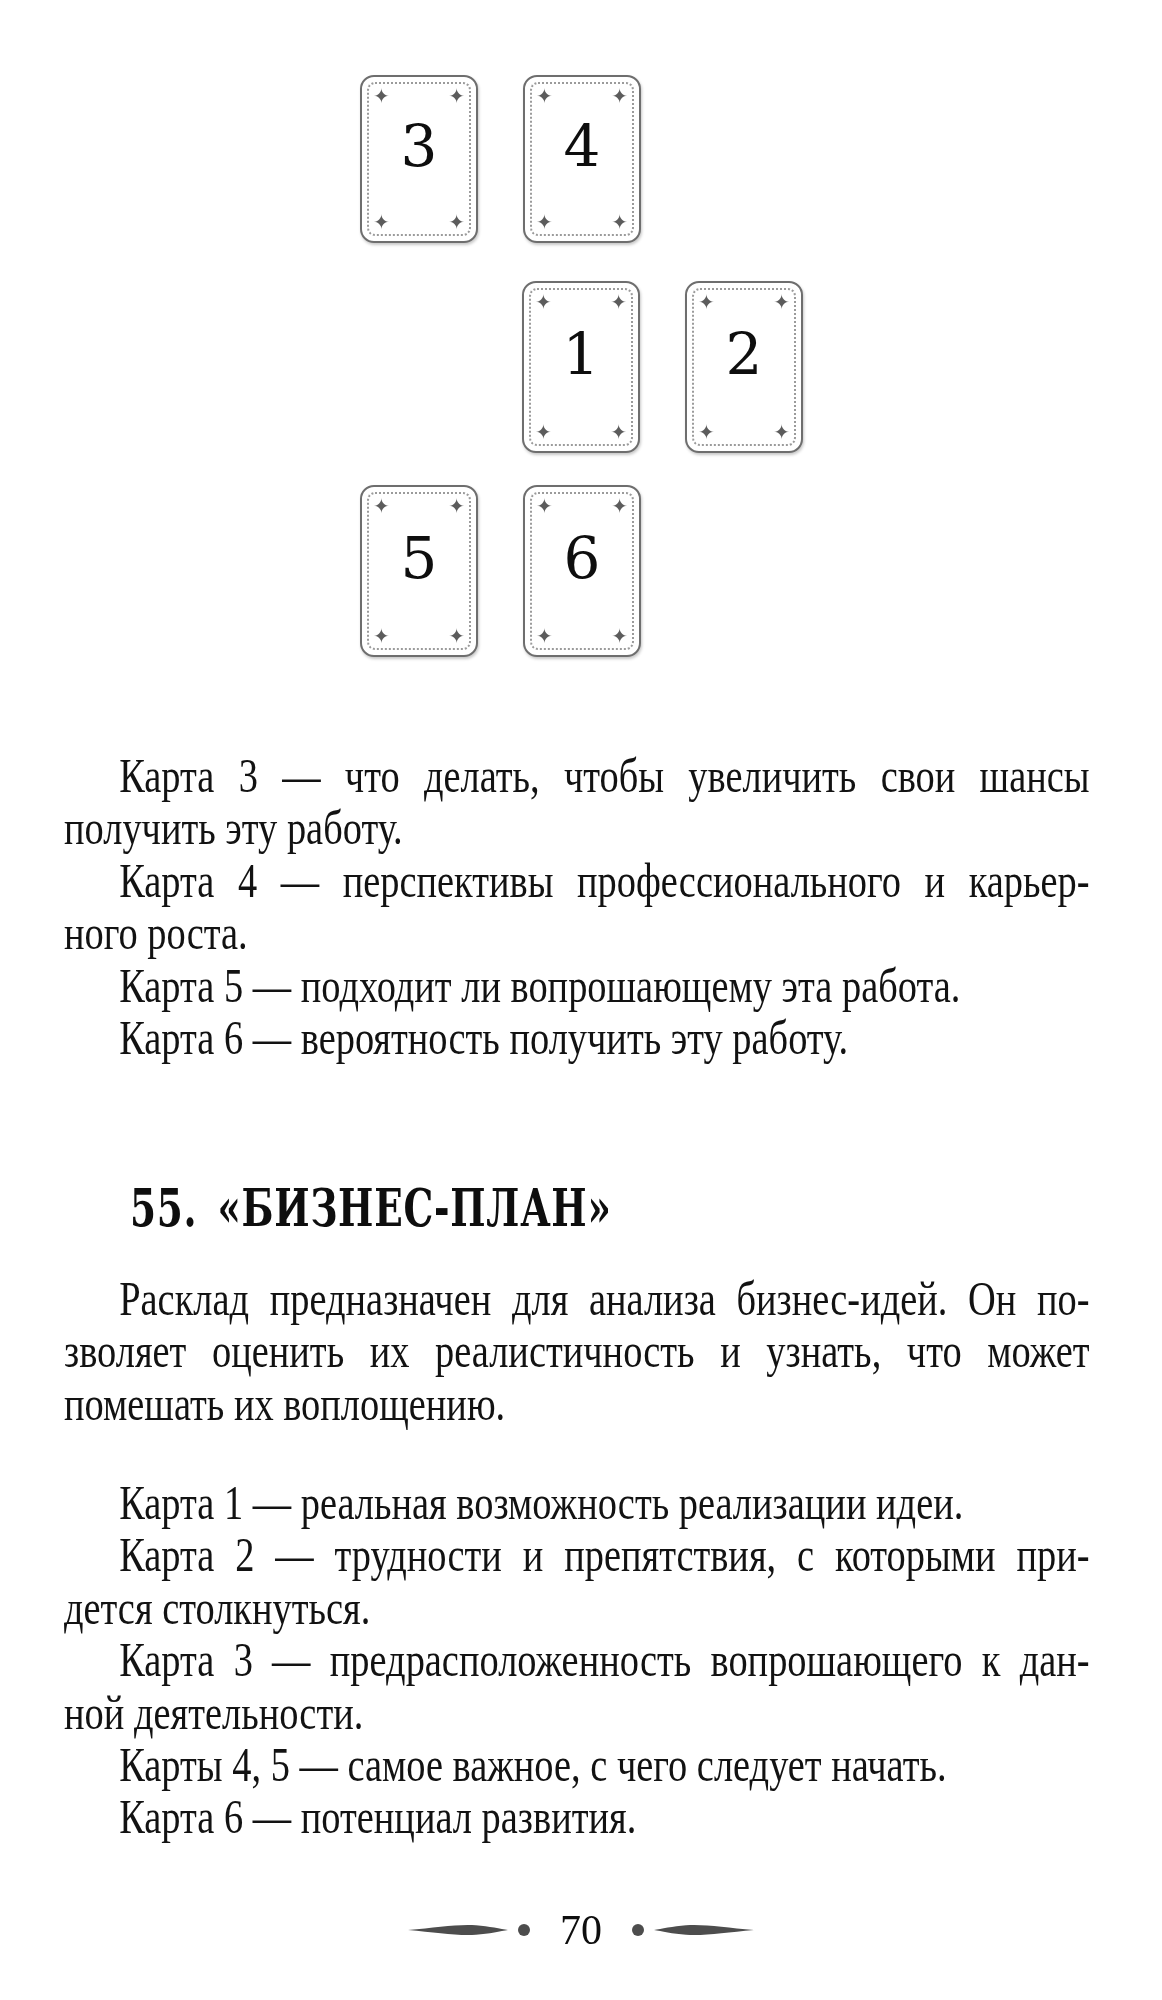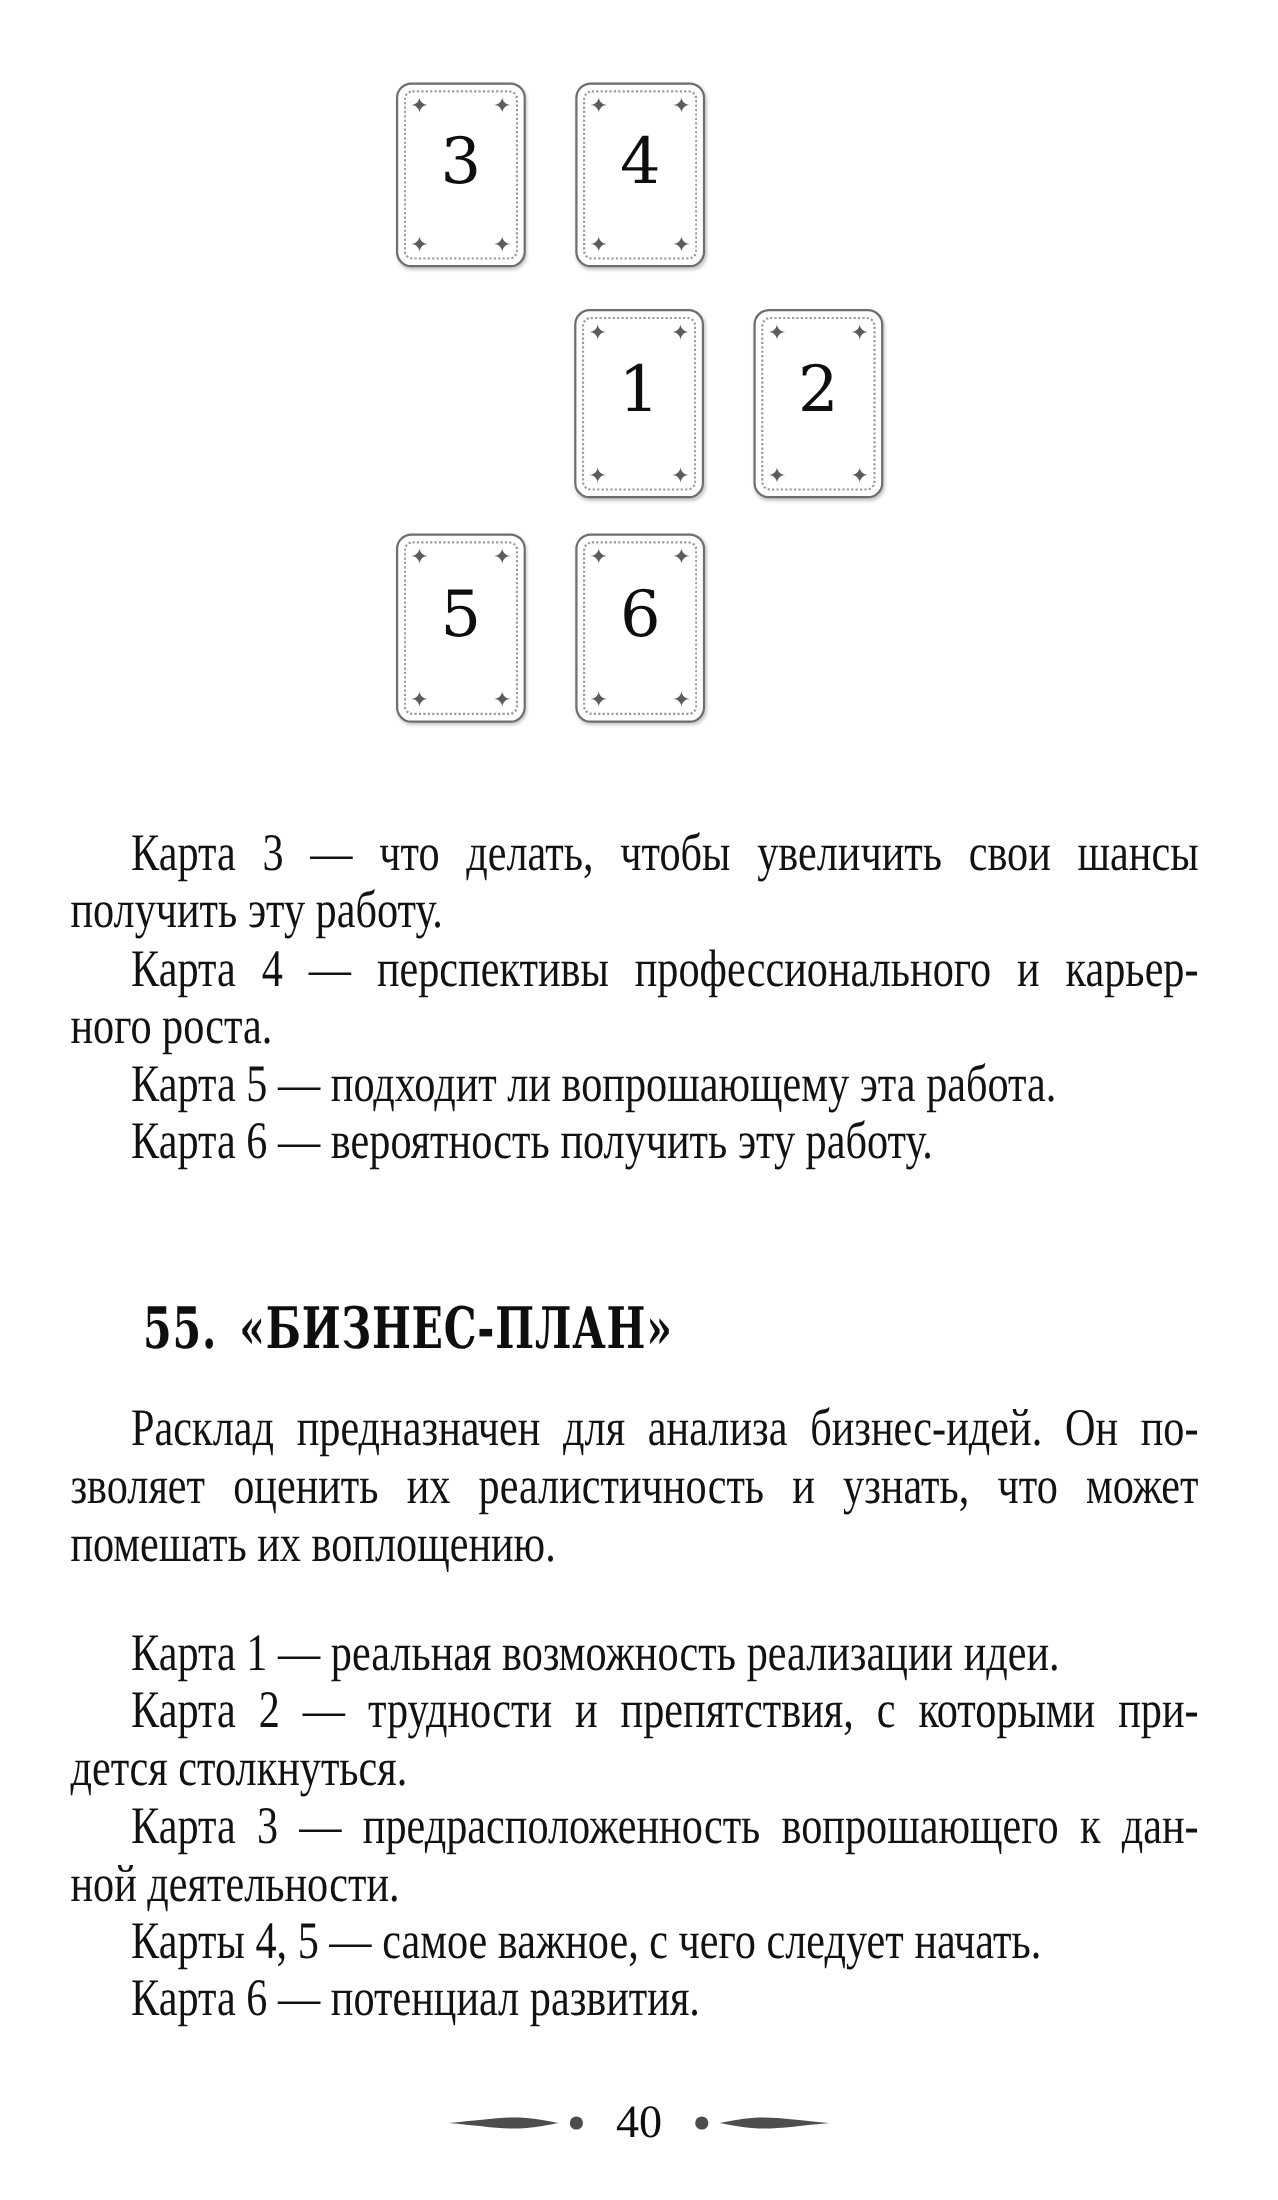--- a/index.html
+++ b/index.html
@@ -210,20 +210,20 @@
     <div class="ln">ной деятельности.</div>
     <div class="ln ind">Карты 4, 5 — самое важное, с чего следует начать.</div>
     <div class="ln ind">Карта 6 — потенциал развития.</div>
   </div>
 
   <div id="footer">
     <svg class="flourish left" width="100" height="14" viewBox="0 0 100 14" xmlns="http://www.w3.org/2000/svg">
       <path d="M0 7 C 28 4.6, 50 0.8, 68 2.2 C 81 3.2, 93 5.8, 100 7 C 93 8.2, 81 10.8, 68 11.8 C 50 13.2, 28 9.4, 0 7 Z"></path>
     </svg>
     <span class="f-dot"></span>
-    <span id="page-num">40</span>
+    <span id="page-num">70</span>
     <span class="f-dot"></span>
     <svg class="flourish right" width="100" height="14" viewBox="0 0 100 14" xmlns="http://www.w3.org/2000/svg">
       <path d="M0 7 C 28 4.6, 50 0.8, 68 2.2 C 81 3.2, 93 5.8, 100 7 C 93 8.2, 81 10.8, 68 11.8 C 50 13.2, 28 9.4, 0 7 Z"></path>
     </svg>
   </div>
 
 </div>
 
 </body></html>

